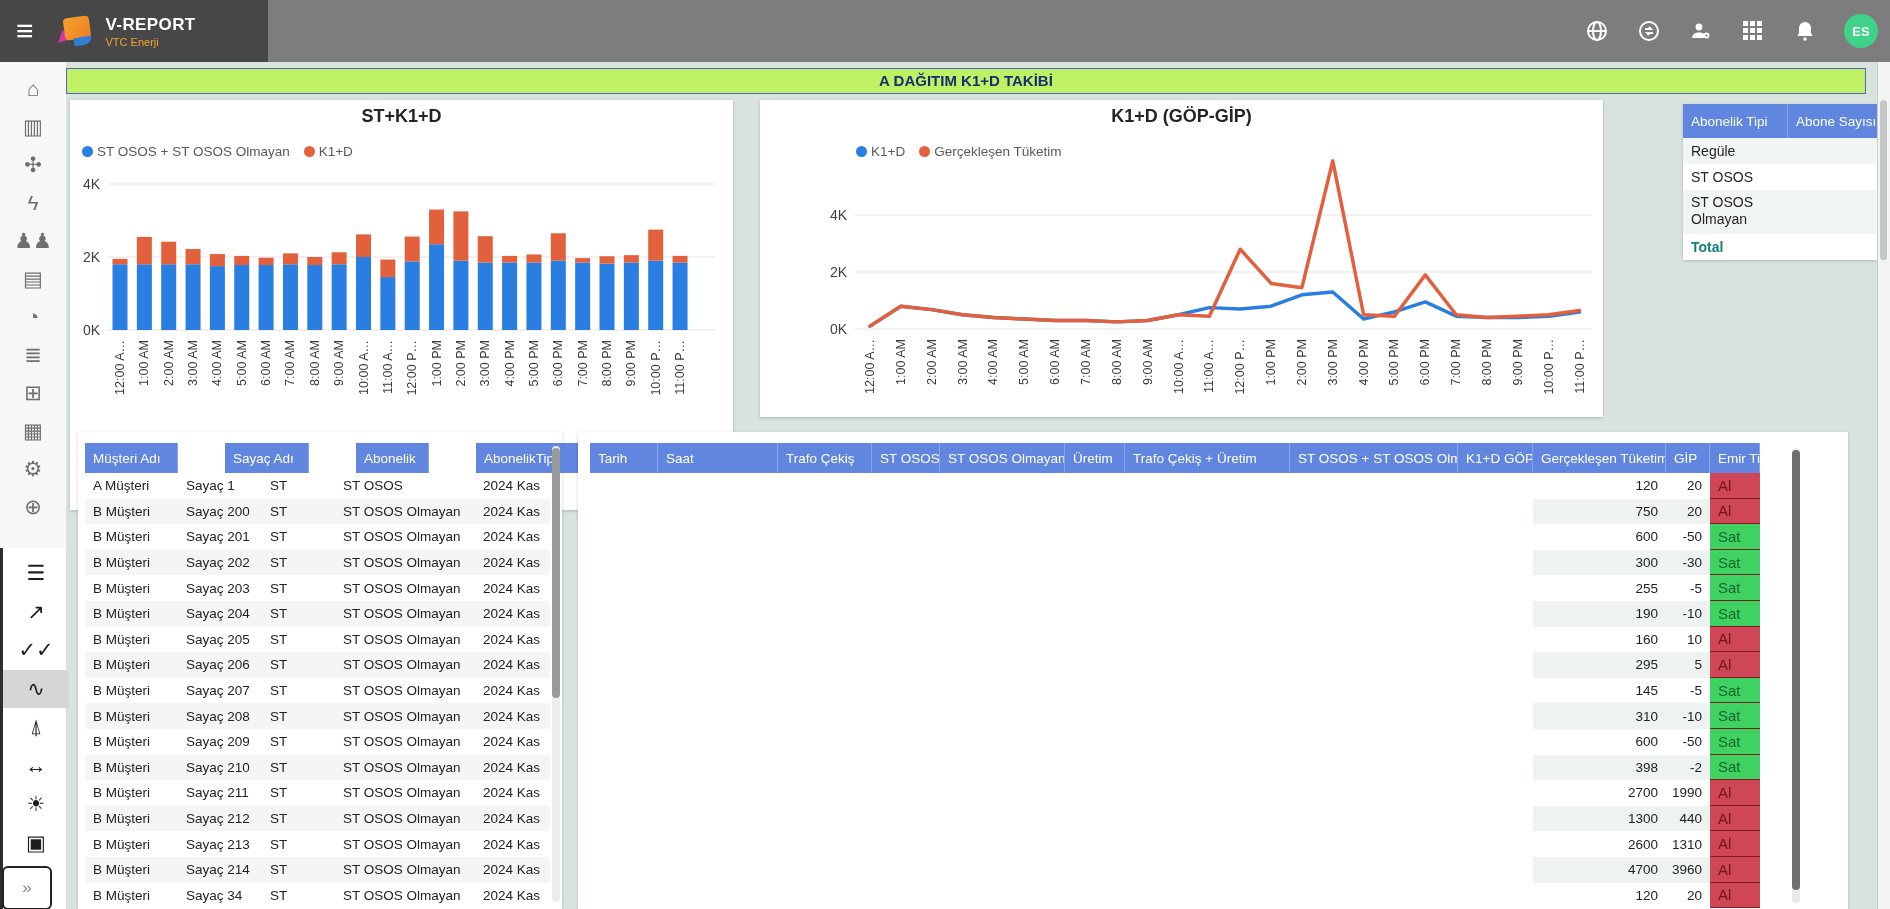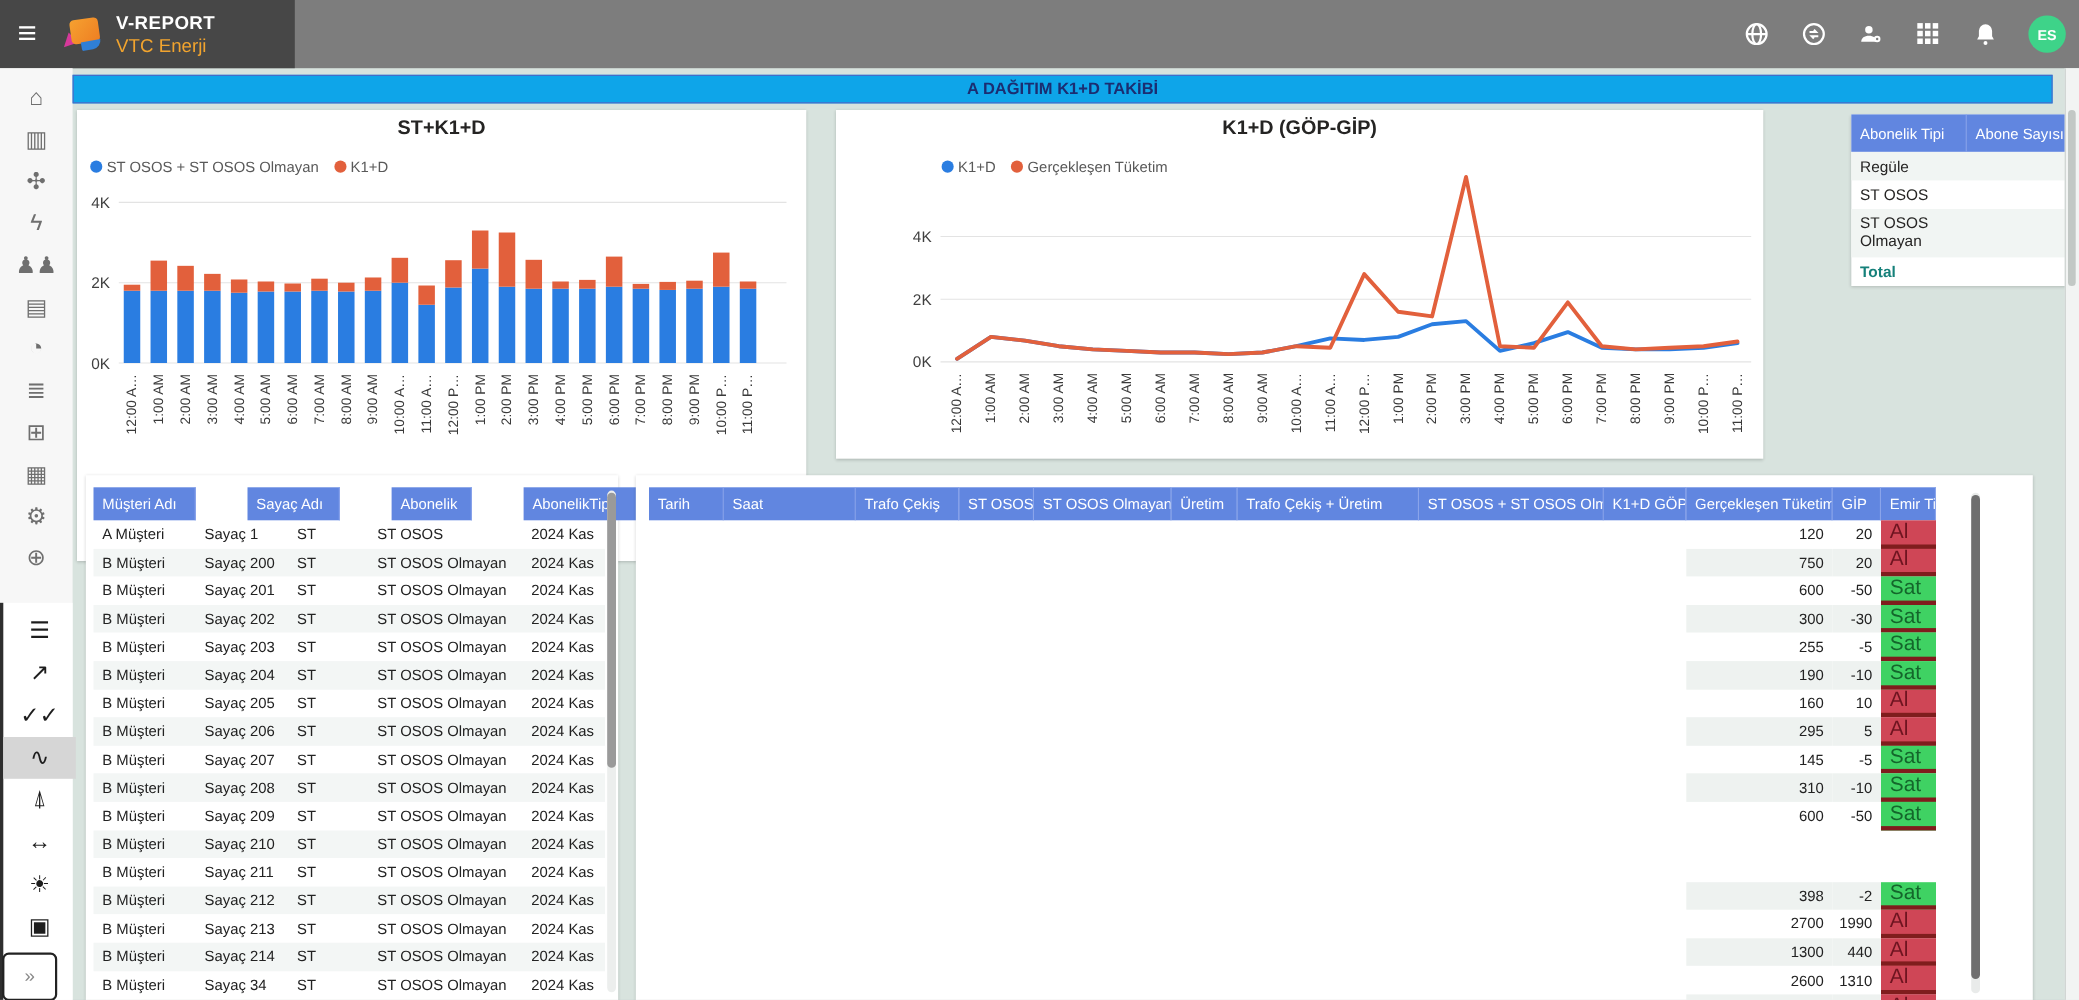--- a/index.html
+++ b/index.html
@@ -9,40 +9,40 @@
   
   .topbar{position:absolute;left:0;top:0;width:1890px;height:62px;background:#7d7d7d;}
   .brandblock{position:absolute;left:0;top:0;width:268px;height:62px;background:#474747;display:flex;align-items:center;}
   .hamburger{color:#fff;font-size:30px;margin-left:16px;cursor:pointer;line-height:62px;}
   .logomark{position:relative;width:36px;height:32px;margin-left:26px;}
   .logomark .sq{position:absolute;left:4px;top:2px;width:26px;height:22px;background:linear-gradient(135deg,#f6a130,#ee7e22);border-radius:4px;transform:rotate(-8deg);}
   .logomark .tri{position:absolute;left:0px;top:16px;width:0;height:0;border-left:11px solid #d6399b;border-top:6px solid transparent;border-bottom:8px solid transparent;transform:rotate(18deg);}
   .logomark .swoosh{position:absolute;left:14px;top:22px;width:18px;height:8px;background:#2f7fd6;border-radius:0 0 10px 2px;transform:rotate(-10deg);}
   .brandtext{margin-left:10px;}
   .brandtext .t1{color:#fff;font-size:17px;font-weight:bold;letter-spacing:.4px;}
-  .brandtext .t2{color:#f2a42e;font-size:17px;margin-top:1px;}
+  .brandtext .t2{color:#f2a42e;font-size:11px;margin-top:1px;}
   .topicons{position:absolute;right:12px;top:0;height:62px;display:flex;align-items:center;gap:26px;justify-content:space-between;}
   .topicon{width:26px;height:26px;display:flex;align-items:center;justify-content:center;color:#fff;cursor:pointer;}
   .topicon svg{display:block;}
   .avatar{width:34px;height:34px;border-radius:50%;background:#3ed389;color:#fff;font-size:13px;font-weight:bold;
           display:flex;align-items:center;justify-content:center;cursor:pointer;}
 
   
   .sidebar{position:absolute;left:0;top:62px;width:66px;height:847px;background:#f7f7f7;}
   .sb-top{position:absolute;left:0;top:0;width:66px;height:486px;}
   .sb-bottom{position:absolute;left:0;top:486px;width:66px;height:361px;background:#ffffff;border-left:3px solid #2e2e2e;box-sizing:border-box;}
   .sb-item{position:absolute;left:0;width:66px;height:38px;display:flex;align-items:center;justify-content:center;
            font-size:21px;color:#6f6f6f;cursor:pointer;}
   .sb-bottom .sb-item{color:#1d1d1d;}
   .sb-item.selected{background:#d6d6d6;}
   .expandbox{position:absolute;left:2px;top:804px;width:46px;height:40px;background:#fff;border:2px solid #222;border-radius:6px;
              display:flex;align-items:center;justify-content:center;color:#8a8a8a;font-size:17px;cursor:pointer;}
 
   
-  .banner{position:absolute;left:66px;top:68px;width:1800px;height:26px;background:#0ea5e9;border:1px solid #4c67c6;box-sizing:border-box;
+  .banner{position:absolute;left:66px;top:68px;width:1800px;height:26px;background:#bef264;border:1px solid #4c67c6;box-sizing:border-box;
           text-align:center;line-height:24px;font-size:15px;font-weight:bold;color:#1b2d71;}
 
   
   .card{position:absolute;background:#fff;box-shadow:0 1px 3px rgba(0,0,0,.20);}
   .card1{left:70px;top:100px;width:663px;height:410px;}
   .card2{left:760px;top:100px;width:843px;height:317px;}
   .cardL{left:78px;top:432px;width:484px;height:477px;}
   .cardR{left:578px;top:432px;width:1270px;height:477px;}
   .chart-title{position:absolute;top:6px;left:0;right:0;text-align:center;font-size:18px;font-weight:600;color:#252423;}
   .legend{position:absolute;top:44px;display:flex;align-items:center;gap:14px;font-size:13.5px;color:#595959;}
@@ -51,21 +51,21 @@
   .chart-svg{position:absolute;left:0;top:0;}
 
   
   .tbl-head{display:grid;height:30px;}
   .tbl-head .hc{background:#6186e0;color:#fff;font-size:13.5px;display:flex;align-items:center;padding:0 8px;
                 border-right:1px solid #8aa4ea;overflow:hidden;white-space:nowrap;cursor:pointer;}
   .tbl-body .tr{display:grid;height:25.6px;align-items:center;font-size:13.5px;color:#222;cursor:pointer;}
   .tbl-body .tr.alt .stripe{background:#eef2f0;height:100%;display:flex;align-items:center;}
   .cell{padding:0 8px;overflow:hidden;white-space:nowrap;height:100%;display:flex;align-items:center;box-sizing:border-box;}
   .num{justify-content:flex-end;}
-  .emir{justify-content:flex-start;font-size:19px;border-bottom:4px solid #7f1d1d;box-sizing:border-box;}
+  .emir{justify-content:flex-start;font-size:15px;border-bottom:1px solid #7f1d1d;box-sizing:border-box;}
 
   
   .custwrap{position:absolute;left:85px;top:443px;width:465px;}
   .custwrap .tr.alt{background:#f3f6f5;}
   .vscroll{position:absolute;width:8px;border-radius:4px;}
 
   
   .sumwrap{position:absolute;left:1683px;top:104px;width:239px;background:#ffffff;box-shadow:0 1px 3px rgba(0,0,0,.18);}
   .sumwrap .tbl-head{height:34px;}
   .sum-row{display:grid;grid-template-columns:105px 114px;font-size:14px;}
@@ -682,21 +682,21 @@
           <div class="cell"></div>
           <div class="cell"></div>
           <div class="cell"></div>
           <div class="cell"></div>
           <div class="cell"></div>
           <div class="cell"></div>
           <div class="cell num stripe">600</div>
           <div class="cell num stripe">-50</div>
           <div class="cell emir" style="background:#3fd263;color:#14662b;">Sat</div>
         </div>
-        <div class="tr alt" style="grid-template-columns: 68px 120px 94px 68px 125px 60px 165px 168px 75px 133px 44px 50px; margin-top: 47px;">
+        <div class="tr alt" style="grid-template-columns: 68px 120px 94px 68px 125px 60px 165px 168px 75px 133px 44px 50px;">
           <div class="cell"></div>
           <div class="cell"></div>
           <div class="cell"></div>
           <div class="cell"></div>
           <div class="cell"></div>
           <div class="cell"></div>
           <div class="cell"></div>
           <div class="cell"></div>
           <div class="cell"></div>
           <div class="cell num stripe">398</div>

